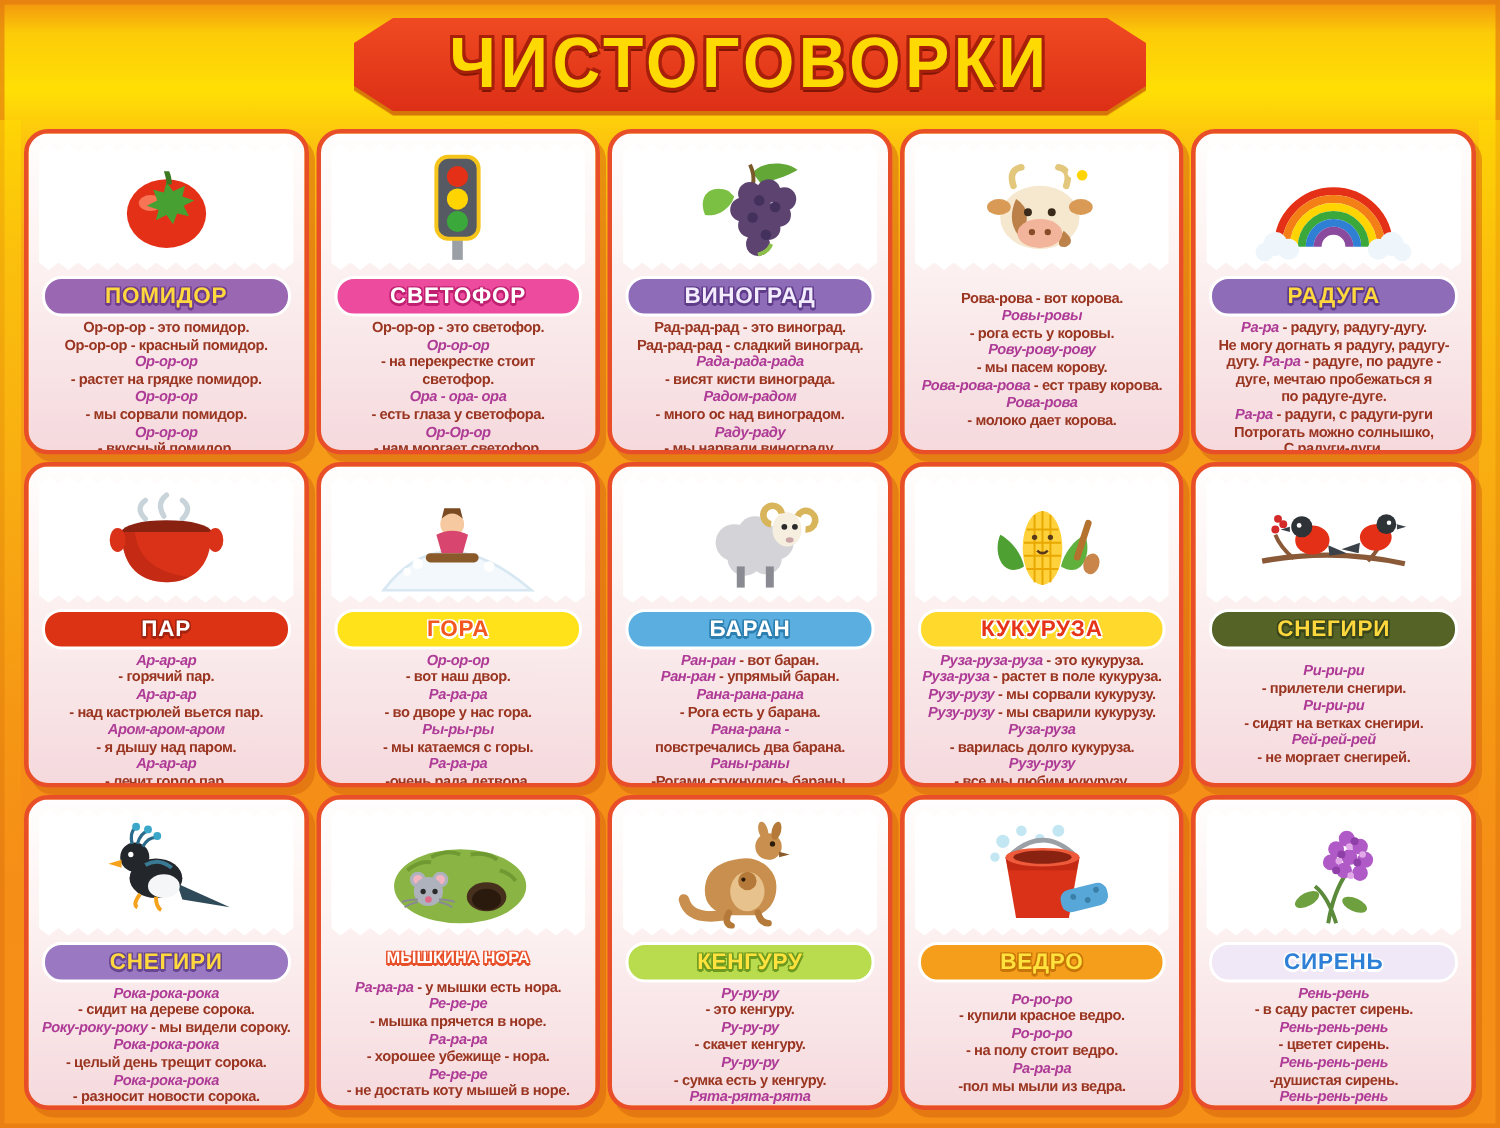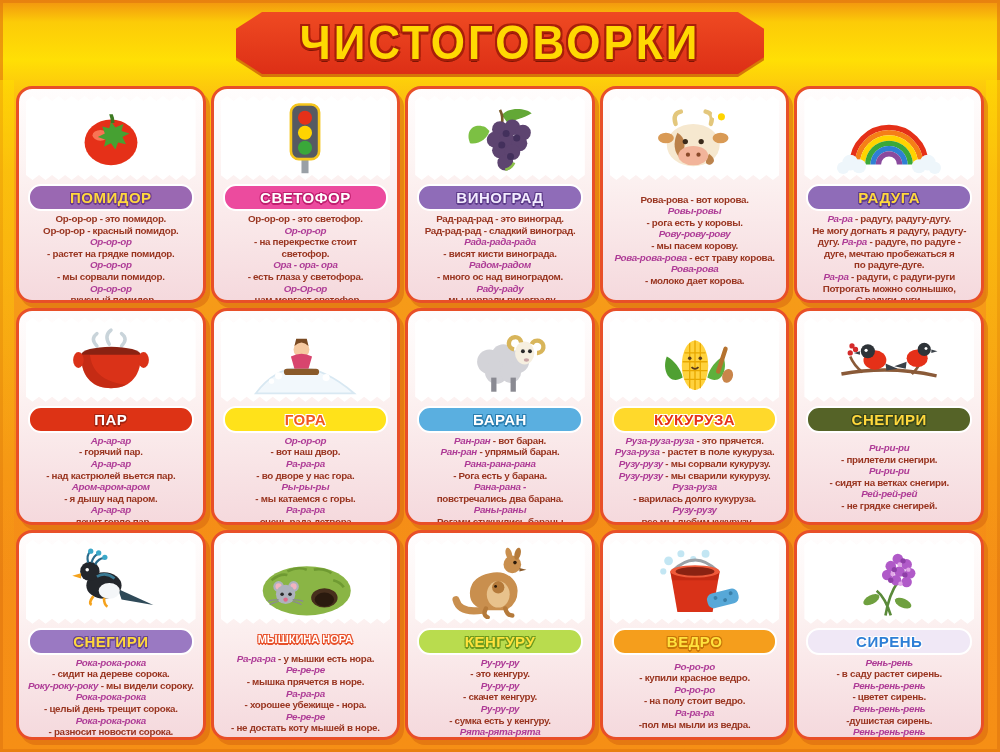--- a/index.html
+++ b/index.html
@@ -318,21 +318,21 @@
             <ellipse cx="97" cy="60" rx="6" ry="8" fill="#c9854a" transform="rotate(18 97 60)"></ellipse>
             <circle cx="54" cy="40" r="2" fill="#5a3a1a"></circle>
             <circle cx="66" cy="40" r="2" fill="#5a3a1a"></circle>
             <path d="M56 50q4 4 8 0" stroke="#5a3a1a" stroke-width="2" fill="none"></path>
           </svg>
     </div>
     <div class="banner">
       <span>КУКУРУЗА</span>
     </div>
     <div class="lines">
-          <div><span class="seg-s">Руза-руза-руза</span><span class="seg-b"> - это прячется.</span></div>
+          <div><span class="seg-s">Руза-руза-руза</span><span class="seg-b"> - это кукуруза.</span></div>
           <div><span class="seg-s">Руза-руза</span><span class="seg-b"> - растет в поле кукуруза.</span></div>
           <div><span class="seg-s">Рузу-рузу</span><span class="seg-b"> - мы сорвали кукурузу.</span></div>
           <div><span class="seg-s">Рузу-рузу</span><span class="seg-b"> - мы сварили кукурузу.</span></div>
           <div><span class="seg-s">Руза-руза</span></div>
           <div><span class="seg-b">- варилась долго кукуруза.</span></div>
           <div><span class="seg-s">Рузу-рузу</span></div>
           <div><span class="seg-b">- все мы любим кукурузу.</span></div>
         </div>
   </div>
       <div class="card" style="--syl: #ae3b96; --body: #993520; --bbg: #556327; --bfg: #ffd83d; --bo: #39451a;">
@@ -359,21 +359,21 @@
     </div>
     <div class="banner">
       <span>СНЕГИРИ</span>
     </div>
     <div class="lines">
           <div><span class="seg-s">Ри-ри-ри</span></div>
           <div><span class="seg-b">- прилетели снегири.</span></div>
           <div><span class="seg-s">Ри-ри-ри</span></div>
           <div><span class="seg-b">- сидят на ветках снегири.</span></div>
           <div><span class="seg-s">Рей-рей-рей</span></div>
-          <div><span class="seg-b">- не грядке снегирей.</span></div>
+          <div><span class="seg-b">- не моргает снегирей.</span></div>
         </div>
   </div>
       <div class="card" style="--syl: #ae3b96; --body: #993520; --bbg: #9a79c2; --bfg: #ffd83d; --bo: #684692;">
     <div class="photo" style="clip-path: polygon(0% 5px, 3.85% 0px, 7.69% 5px, 11.54% 0px, 15.38% 5px, 19.23% 0px, 23.08% 5px, 26.92% 0px, 30.77% 5px, 34.62% 0px, 38.46% 5px, 42.31% 0px, 46.15% 5px, 50% 0px, 53.85% 5px, 57.69% 0px, 61.54% 5px, 65.38% 0px, 69.23% 5px, 73.08% 0px, 76.92% 5px, 80.77% 0px, 84.62% 5px, 88.46% 0px, 92.31% 5px, 96.15% 0px, 100% 5px, 100% calc(100% - 5px), 96.15% 100%, 92.31% calc(100% - 5px), 88.46% 100%, 84.62% calc(100% - 5px), 80.77% 100%, 76.92% calc(100% - 5px), 73.08% 100%, 69.23% calc(100% - 5px), 65.38% 100%, 61.54% calc(100% - 5px), 57.69% 100%, 53.85% calc(100% - 5px), 50% 100%, 46.15% calc(100% - 5px), 42.31% 100%, 38.46% calc(100% - 5px), 34.62% 100%, 30.77% calc(100% - 5px), 26.92% 100%, 23.08% calc(100% - 5px), 19.23% 100%, 15.38% calc(100% - 5px), 11.54% 100%, 7.69% calc(100% - 5px), 3.85% 100%, 0% calc(100% - 5px));">
       <svg class="pic" viewBox="0 0 120 84">
             <path d="M68 50L108 68l-36-6z" fill="#2f4a58"></path>
             <ellipse cx="52" cy="46" rx="20" ry="15" fill="#23262b"></ellipse>
             <ellipse cx="58" cy="52" rx="12" ry="9" fill="#f4f6f8"></ellipse>
             <circle cx="36" cy="30" r="11" fill="#23262b"></circle>
             <path d="M26 32l-10 3 10 3z" fill="#f5a21c"></path>

